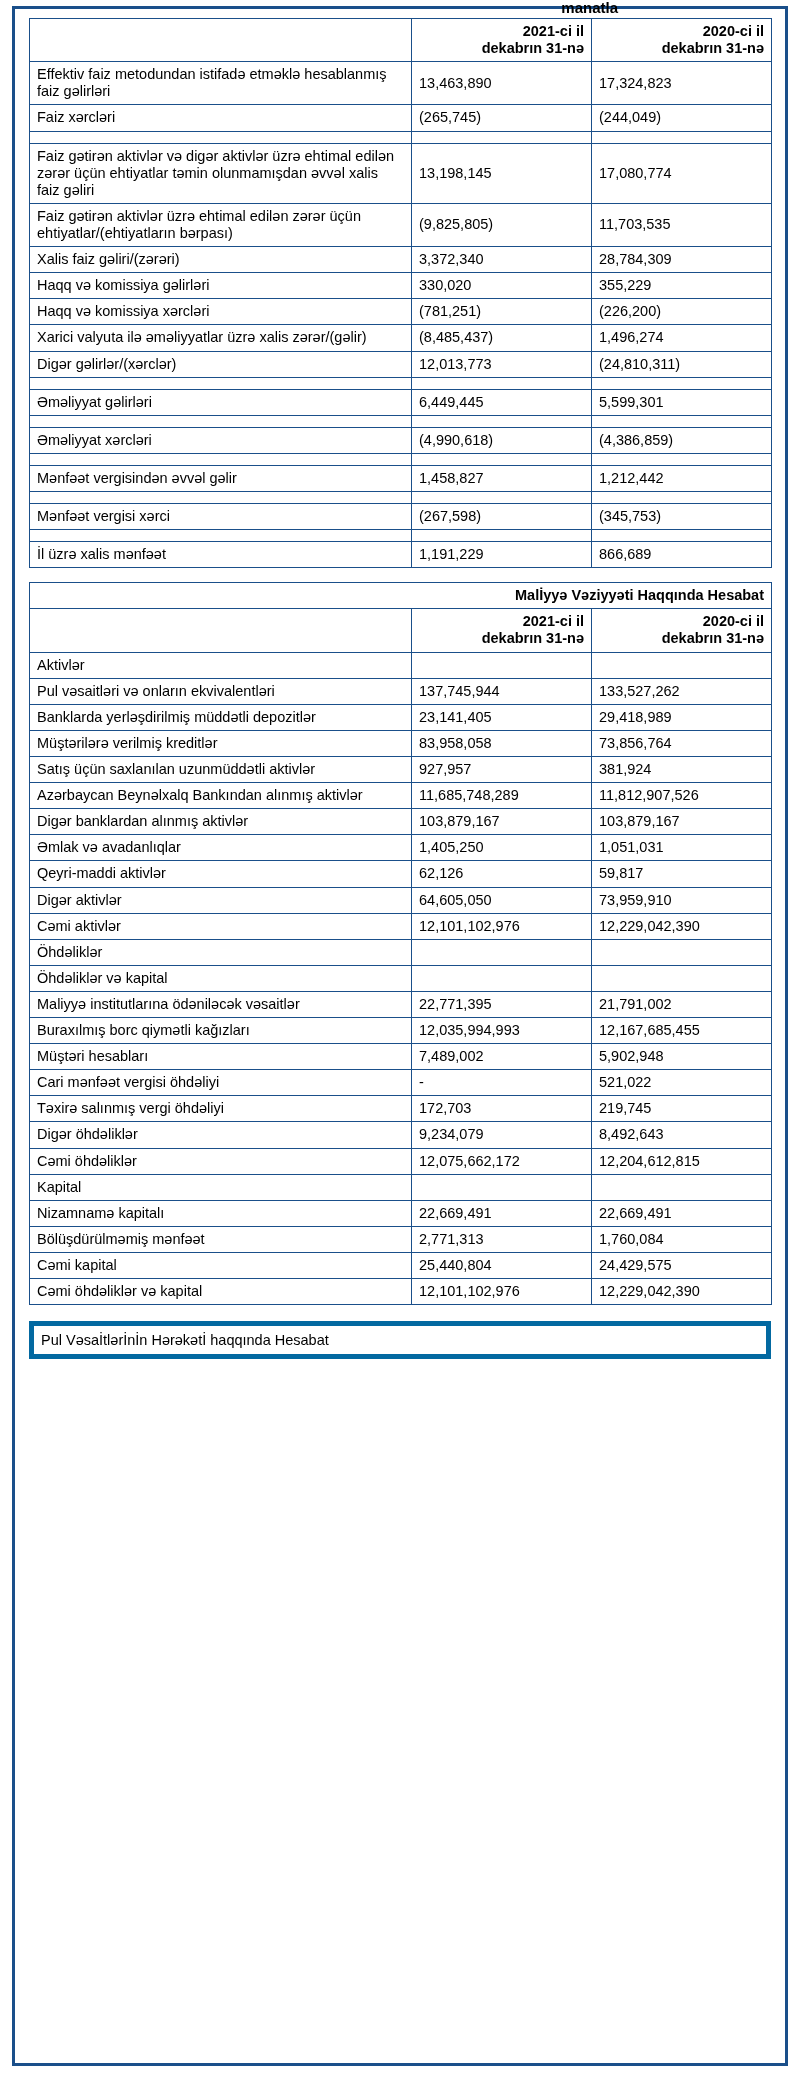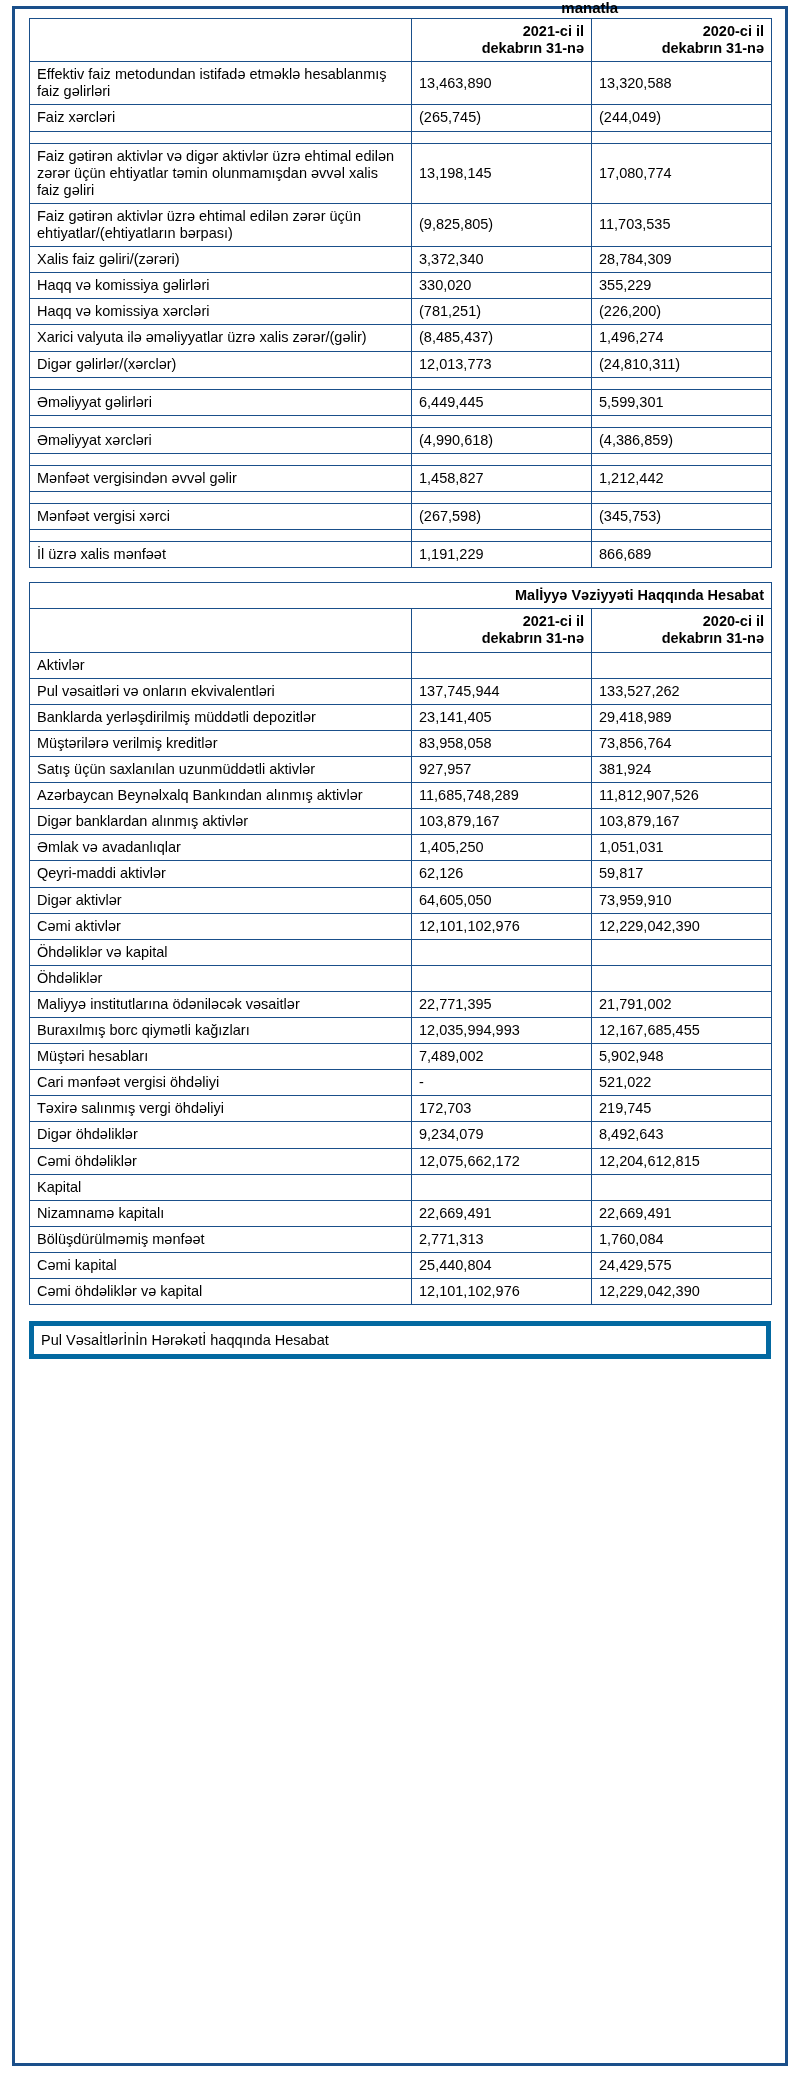--- a/index.html
+++ b/index.html
@@ -118,21 +118,21 @@
           <th class="hd">
             <span>2020-ci il</span><br>
             <span>dekabrın 31-nə</span>
           </th>
         </tr>
       </thead>
       <tbody>
           <tr>
             <td>Effektiv faiz metodundan istifadə etməklə hesablanmış faiz gəlirləri</td>
             <td class="val">13,463,890</td>
-            <td class="val">13,320,588</td>
+            <td class="val">17,324,823</td>
           </tr>
           <tr>
             <td>Faiz xərcləri</td>
             <td class="val">(265,745)</td>
             <td class="val">(244,049)</td>
           </tr>
           <tr class="blank-row">
             <td></td>
             <td></td>
             <td></td>
@@ -299,26 +299,26 @@
             <td>Digər aktivlər</td>
             <td class="val">64,605,050</td>
             <td class="val">73,959,910</td>
           </tr>
           <tr>
             <td>Cəmi aktivlər</td>
             <td class="val">12,101,102,976</td>
             <td class="val">12,229,042,390</td>
           </tr>
           <tr>
+            <td>Öhdəliklər</td>
+            <td class="val"></td>
+            <td class="val"></td>
+          </tr>
+          <tr>
             <td>Öhdəliklər və kapital</td>
-            <td class="val"></td>
-            <td class="val"></td>
-          </tr>
-          <tr>
-            <td>Öhdəliklər</td>
             <td class="val"></td>
             <td class="val"></td>
           </tr>
           <tr>
             <td>Maliyyə institutlarına ödəniləcək vəsaitlər</td>
             <td class="val">22,771,395</td>
             <td class="val">21,791,002</td>
           </tr>
           <tr>
             <td>Buraxılmış borc qiymətli kağızları</td>

